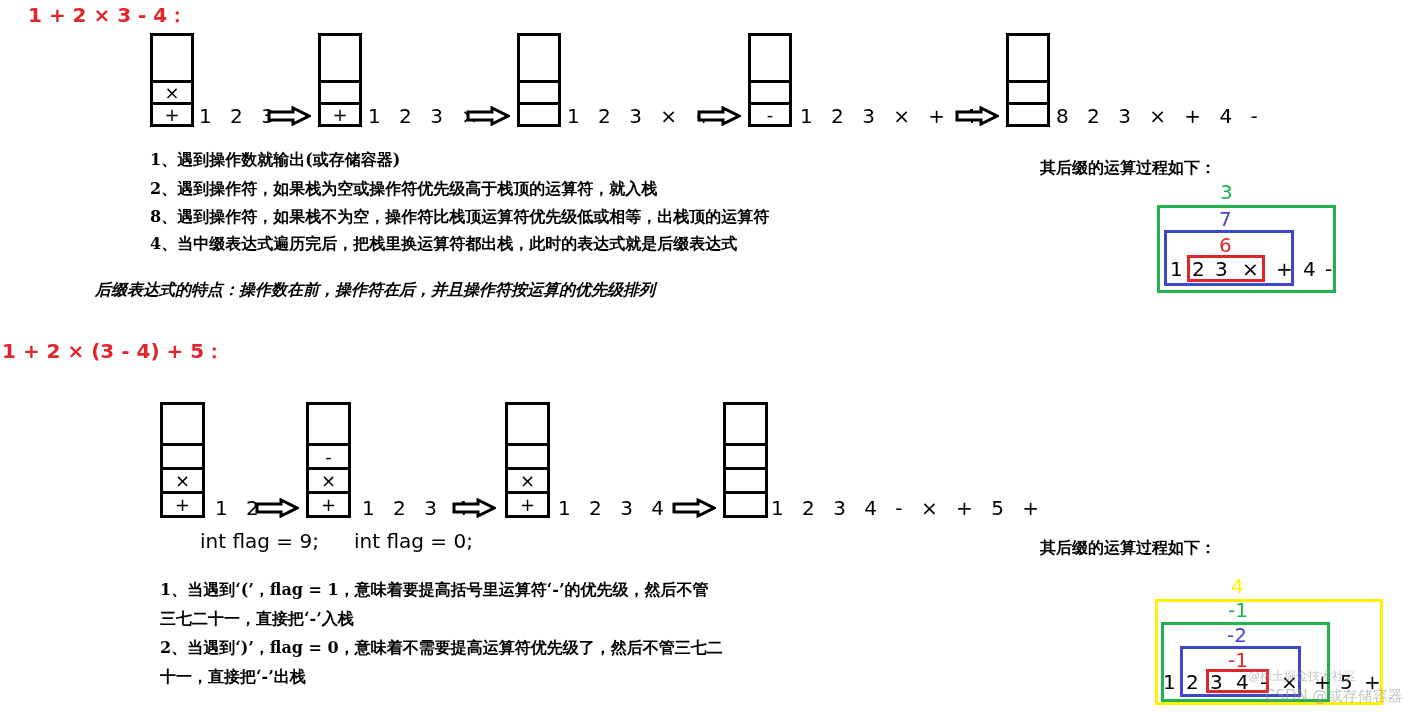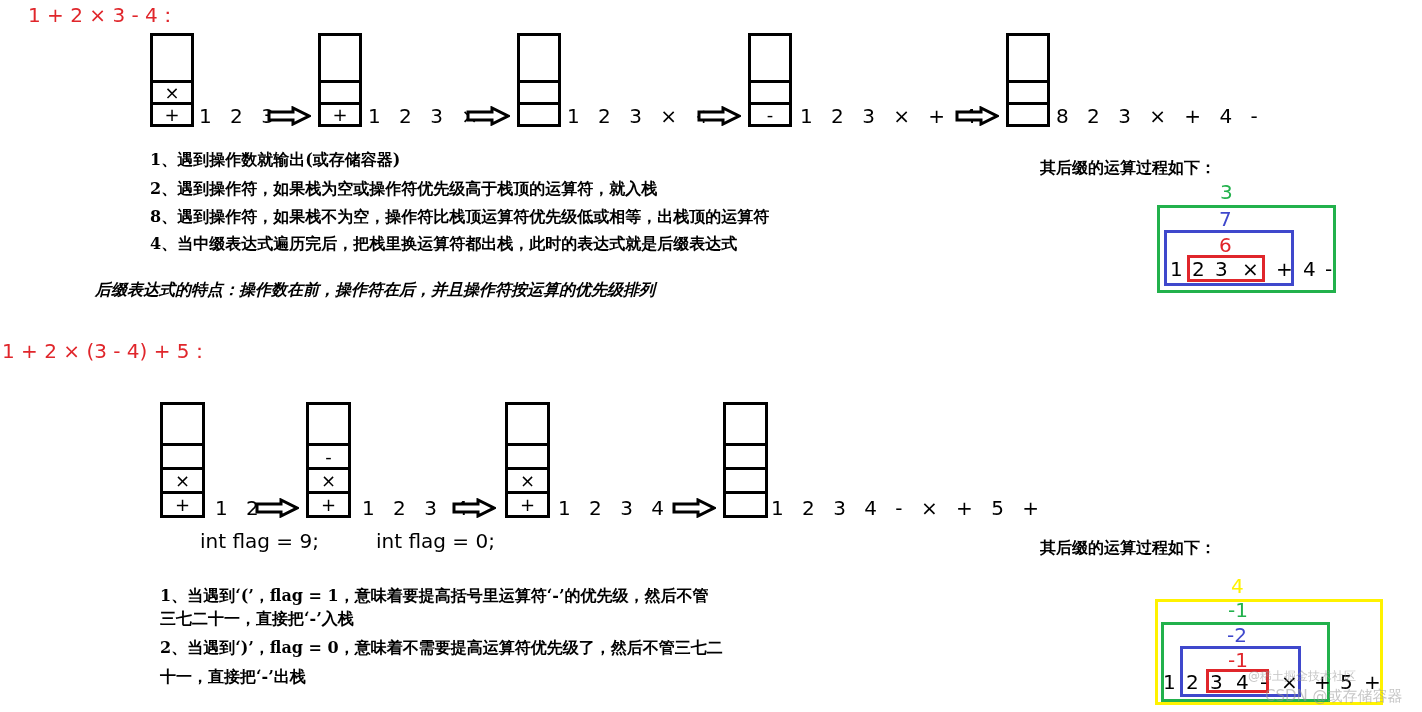--- a/index.html
+++ b/index.html
@@ -1,18 +1,18 @@
 <!DOCTYPE html>
 <html><head>
 <meta charset="utf-8">
 <style>
   html, body { margin:0; padding:0; background:#ffffff; }
   body { width:1422px; height:712px; position:relative; overflow:hidden;
          font-family:"DejaVu Sans", sans-serif; color:#000; }
-  .abs { position:absolute; }
+  .abs { position:absolute;font-weight:bold; }
   .title { color:#e0262b; font-size:20px; white-space:nowrap; }
   .stack { position:absolute; border:3px solid #000; box-sizing:border-box; background:#fff; }
   .cell { position:absolute; left:0; right:0; border-top:3px solid #000; box-sizing:border-box;
           text-align:center; font-size:18px; line-height:1; }
   .seq { position:absolute; font-size:20px; white-space:nowrap; letter-spacing:6px; }
   .arrow { position:absolute; }
   .rule { position:absolute; font-family:"DejaVu Serif", serif; font-size:16px; white-space:nowrap; font-weight:bold; }
   .box { position:absolute; box-sizing:border-box; }
   .num { position:absolute; font-size:20px; white-space:nowrap; }
   .wm { position:absolute; font-size:12px; color:rgba(150,150,150,0.55); white-space:nowrap; }
@@ -126,23 +126,23 @@
   </svg>
 
 <div class="stack" style="left:723px; top:402px; width:45px; height:116px;">
   <div class="cell" style="top:38px; height:24px;"></div>
   <div class="cell" style="top:62px; height:24px;"></div>
   <div class="cell" style="top:86px; height:24px;"></div>
 </div>
 <div class="seq" style="left:771px; top:496px;">1 2 3 4 - × + 5 +</div>
 
 <div class="num" style="left:200px; top:529px;">int flag = 9;</div>
-<div class="num" style="left:354px; top:529px;margin-left:22px;">int flag = 0;</div>
+<div class="num" style="left:354px; top:529px;">int flag = 0;</div>
 
-<div class="rule" style="left:160px; top:580px;margin-top:6px;">1、当遇到‘(’，flag = 1，意味着要提高括号里运算符‘-’的优先级，然后不管</div>
+<div class="rule" style="left:160px; top:580px;">1、当遇到‘(’，flag = 1，意味着要提高括号里运算符‘-’的优先级，然后不管</div>
 <div class="rule" style="left:160px; top:609px;">三七二十一，直接把‘-’入栈</div>
 <div class="rule" style="left:160px; top:638px;">2、当遇到‘)’，flag = 0，意味着不需要提高运算符优先级了，然后不管三七二</div>
 <div class="rule" style="left:160px; top:667px;">十一，直接把‘-’出栈</div>
 
 <div class="rule" style="left:1040px; top:538px;">其后缀的运算过程如下：</div>
 <div class="num" style="left:1231px; top:574px; color:#fff200;">4</div>
 <div class="box" style="left:1155px; top:599px; width:228px; height:106px; border:3px solid #fff200;"></div>
 <div class="num" style="left:1228px; top:598px; color:#22b14c;">-1</div>
 <div class="box" style="left:1161px; top:622px; width:169px; height:80px; border:3px solid #22b14c;"></div>
 <div class="num" style="left:1227px; top:623px; color:#3f48cc;">-2</div>

